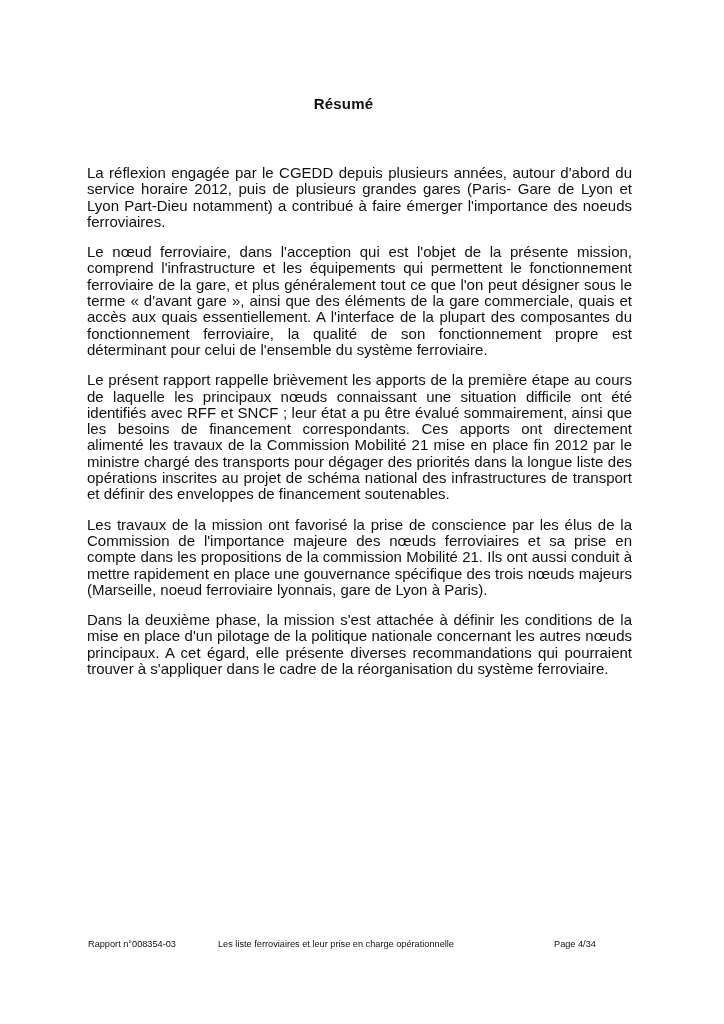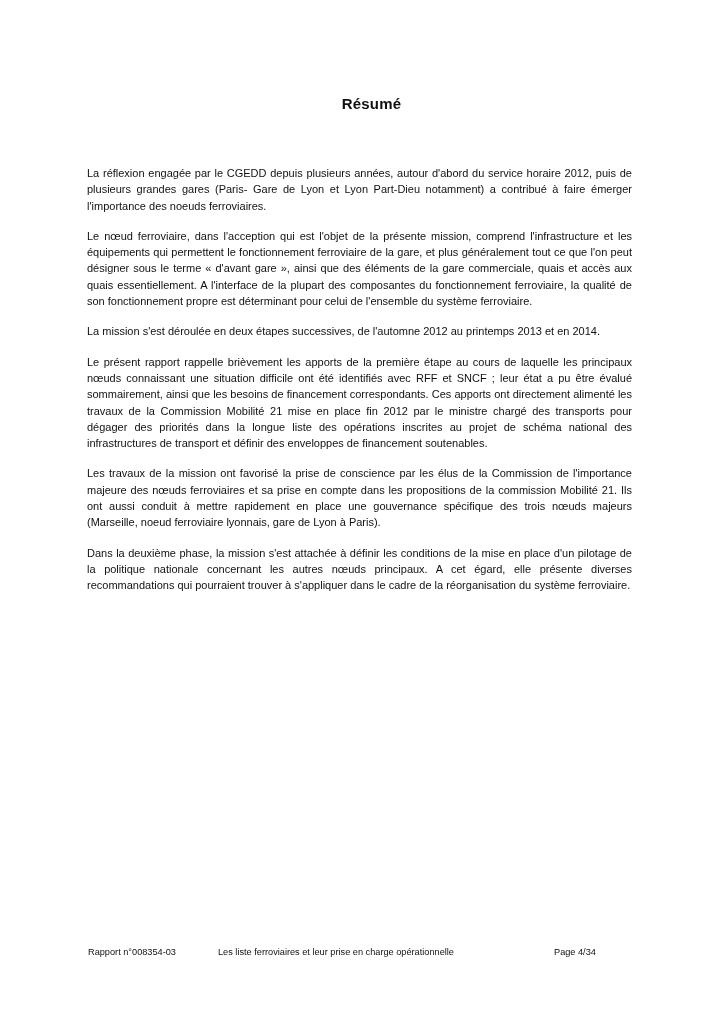--- a/index.html
+++ b/index.html
@@ -17,60 +17,58 @@
     }
     .page-title {
       position: absolute;
       top: 85px;
       left: 0;
       width: 687px;
       text-align: center;
       font-weight: bold;
       font-size: 15px;
       letter-spacing: 0.2px;
-      margin-left: 28px;
     }
     .body-text {
       position: absolute;
       left: 87px;
       width: 545px;
       top: 165px;
     }
     .para {
       margin: 0 0 14px 0;
-      font-size: 11px;
+      font-size: 15px;
       line-height: 16.3px;
       text-align: justify;
     }
     .footer {
       position: absolute;
       top: 939px;
       left: 88px;
       width: 540px;
       font-size: 9.2px;
       height: 14px;
     }
     .footer span {
       position: absolute;
-      top: 8px;
+      top: 0;
       white-space: nowrap;
     }
     .footer .ref { left: 0; }
     .footer .doc-title { left: 130px; }
     .footer .page-num { left: 466px; text-align: right; }
   </style>
 </head>
 <body>
 
 <h1 class="page-title">Résumé</h1>
 
 <div class="body-text">
   <p class="para">La réflexion engagée par le CGEDD depuis plusieurs années, autour d'abord du service horaire 2012, puis de plusieurs grandes gares (Paris- Gare de Lyon et Lyon Part-Dieu notamment) a contribué à faire émerger l'importance des noeuds ferroviaires.</p>
   <p class="para">Le nœud ferroviaire, dans l'acception qui est l'objet de la présente mission, comprend l'infrastructure et les équipements qui permettent le fonctionnement ferroviaire de la gare, et plus généralement tout ce que l'on peut désigner sous le terme « d'avant gare », ainsi que des éléments de la gare commerciale, quais et accès aux quais essentiellement. A l'interface de la plupart des composantes du fonctionnement ferroviaire, la qualité de son fonctionnement propre est déterminant pour celui de l'ensemble du système ferroviaire.</p>
-  <p class="para">La mission s'est déroulée en deux étapes successives, de l'automne 2012 au printemps 2013 et en 2014.</p>
   <p class="para">Le présent rapport rappelle brièvement les apports de la première étape au cours de laquelle les principaux nœuds connaissant une situation difficile ont été identifiés avec RFF et SNCF ; leur état a pu être évalué sommairement, ainsi que les besoins de financement correspondants. Ces apports ont directement alimenté les travaux de la Commission Mobilité 21 mise en place fin 2012 par le ministre chargé des transports pour dégager des priorités dans la longue liste des opérations inscrites au projet de schéma national des infrastructures de transport et définir des enveloppes de financement soutenables.</p>
   <p class="para">Les travaux de la mission ont favorisé la prise de conscience par les élus de la Commission de l'importance majeure des nœuds ferroviaires et sa prise en compte dans les propositions de la commission Mobilité 21. Ils ont aussi conduit à mettre rapidement en place une gouvernance spécifique des trois nœuds majeurs (Marseille, noeud ferroviaire lyonnais, gare de Lyon à Paris).</p>
   <p class="para">Dans la deuxième phase, la mission s'est attachée à définir les conditions de la mise en place d'un pilotage de la politique nationale concernant les autres nœuds principaux. A cet égard, elle présente diverses recommandations qui pourraient trouver à s'appliquer dans le cadre de la réorganisation du système ferroviaire.</p>
 </div>
 
 <div class="footer">
   <span class="ref">Rapport n°008354-03</span>
   <span class="doc-title">Les liste ferroviaires et leur prise en charge opérationnelle</span>
   <span class="page-num">Page 4/34</span>
 </div>

